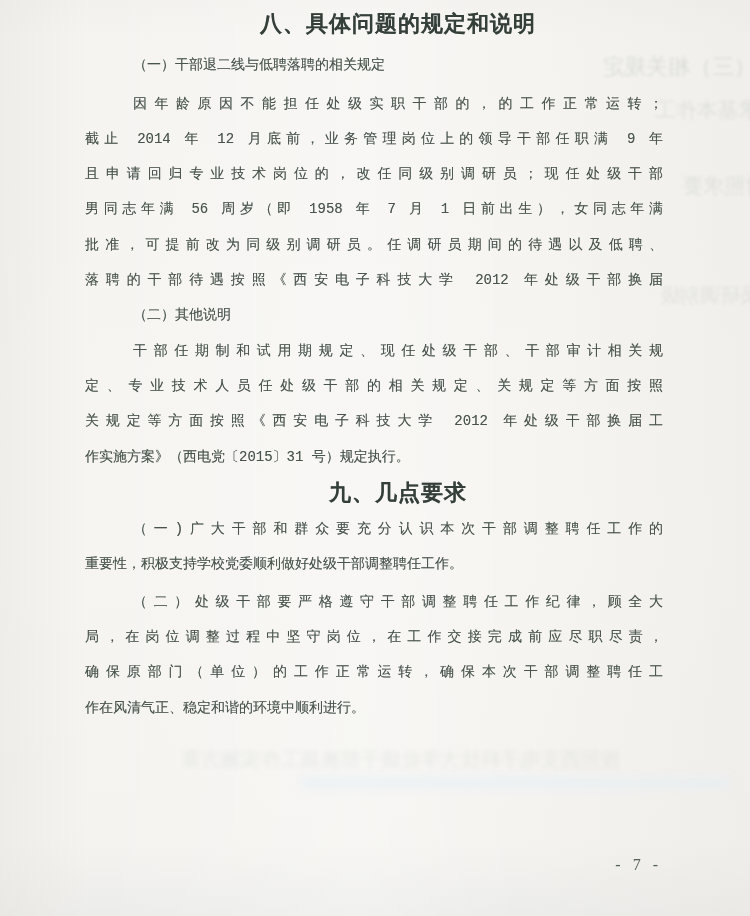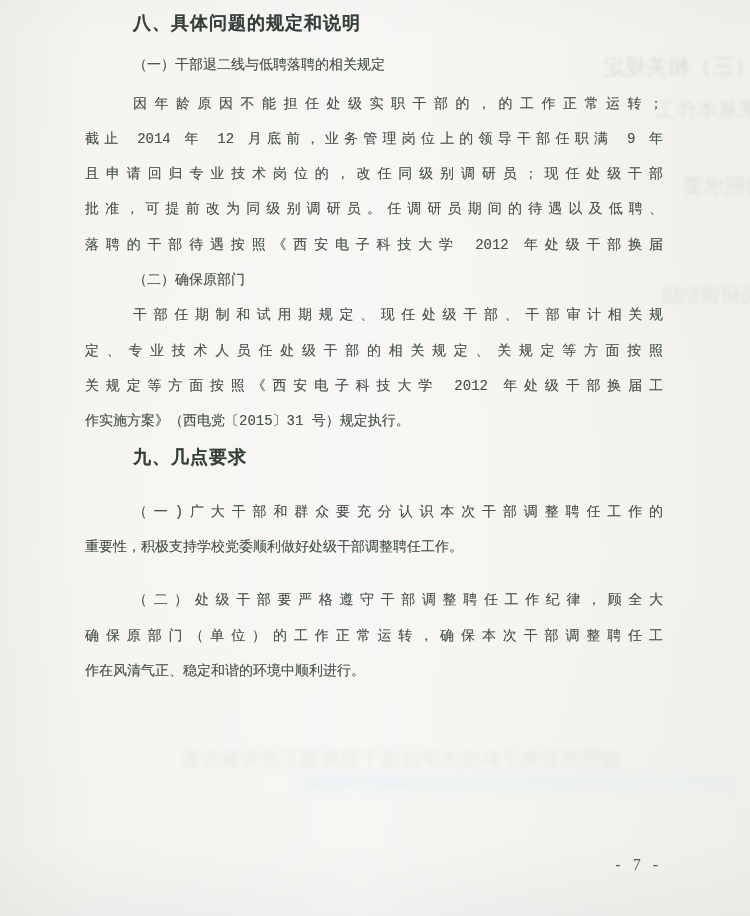--- a/index.html
+++ b/index.html
@@ -28,24 +28,25 @@
   }
   .line.j{
     white-space:normal;
     text-align:justify;
     text-align-last:justify;
     text-justify:inter-character;
   }
   .line.b{
     font-family:"Liberation Sans","DejaVu Sans",sans-serif;
     font-weight:700;
-    font-size:18px;
+    font-size:22px;
     letter-spacing:1px;
     color:#353f39;
     text-shadow:0 0 .5px rgba(53,63,57,.55);
+    text-align:center;
   }
   .line.i{ text-indent:48px; }
   .page-number{
     position:absolute;top:856px;right:88px;
     font-family:"Liberation Serif","DejaVu Serif",serif;
     font-size:16px;letter-spacing:4px;
     color:#56615b;
   }
   .bt{
     position:absolute;
@@ -69,31 +70,33 @@
 </head>
 <body>
 
 <div class="paper">
   <div class="textblock" id="textblock">
       <div class="line b i">八、具体问题的规定和说明</div>
       <div class="line i" style="margin-top: 7px;">（一）干部退二线与低聘落聘的相关规定</div>
       <div class="line i j" style="margin-top: 3px;">因年龄原因不能担任处级实职干部的，的工作正常运转；</div>
       <div class="line j">截止 2014 年 12 月底前，业务管理岗位上的领导干部任职满 9 年</div>
       <div class="line j">且申请回归专业技术岗位的，改任同级别调研员；现任处级干部</div>
+      <div class="line j">男同志年满 56 周岁（即 1958 年 7 月 1 日前出生），女同志年满</div>
       <div class="line j">批准，可提前改为同级别调研员。任调研员期间的待遇以及低聘、</div>
       <div class="line j">落聘的干部待遇按照《西安电子科技大学 2012 年处级干部换届</div>
-      <div class="line i">（二）确保原部门</div>
+      <div class="line i">（二）其他说明</div>
       <div class="line i j">干部任期制和试用期规定、现任处级干部、干部审计相关规</div>
       <div class="line j">定、专业技术人员任处级干部的相关规定、关规定等方面按照</div>
       <div class="line j">关规定等方面按照《西安电子科技大学 2012 年处级干部换届工</div>
       <div class="line">作实施方案》（西电党〔2015〕31 号）规定执行。</div>
       <div class="line b i">九、几点要求</div>
-      <div class="line i j" style="margin-top: 20px;">（一)广大干部和群众要充分认识本次干部调整聘任工作的</div>
+      <div class="line i j" style="margin-top: 2px;">（一)广大干部和群众要充分认识本次干部调整聘任工作的</div>
       <div class="line">重要性，积极支持学校党委顺利做好处级干部调整聘任工作。</div>
-      <div class="line i j" style="margin-top: 18px;">（二）处级干部要严格遵守干部调整聘任工作纪律，顾全大</div>
+      <div class="line i j" style="margin-top: 2px;">（二）处级干部要严格遵守干部调整聘任工作纪律，顾全大</div>
+      <div class="line j">局，在岗位调整过程中坚守岗位，在工作交接完成前应尽职尽责，</div>
       <div class="line j">确保原部门（单位）的工作正常运转，确保本次干部调整聘任工</div>
       <div class="line">作在风清气正、稳定和谐的环境中顺利进行。</div>
     </div>
   <div class="tint"></div>
   <div id="bleed">
       <div class="bt bt1">（三）相关规定</div>
       <div class="bt bt2">要求基本作工</div>
       <div class="bt bt3">学校对照求要</div>
       <div class="bt bt4">员研调别级</div>
       <div class="bt bt5">按照西安电子科技大学处级干部换届工作实施方案</div>

